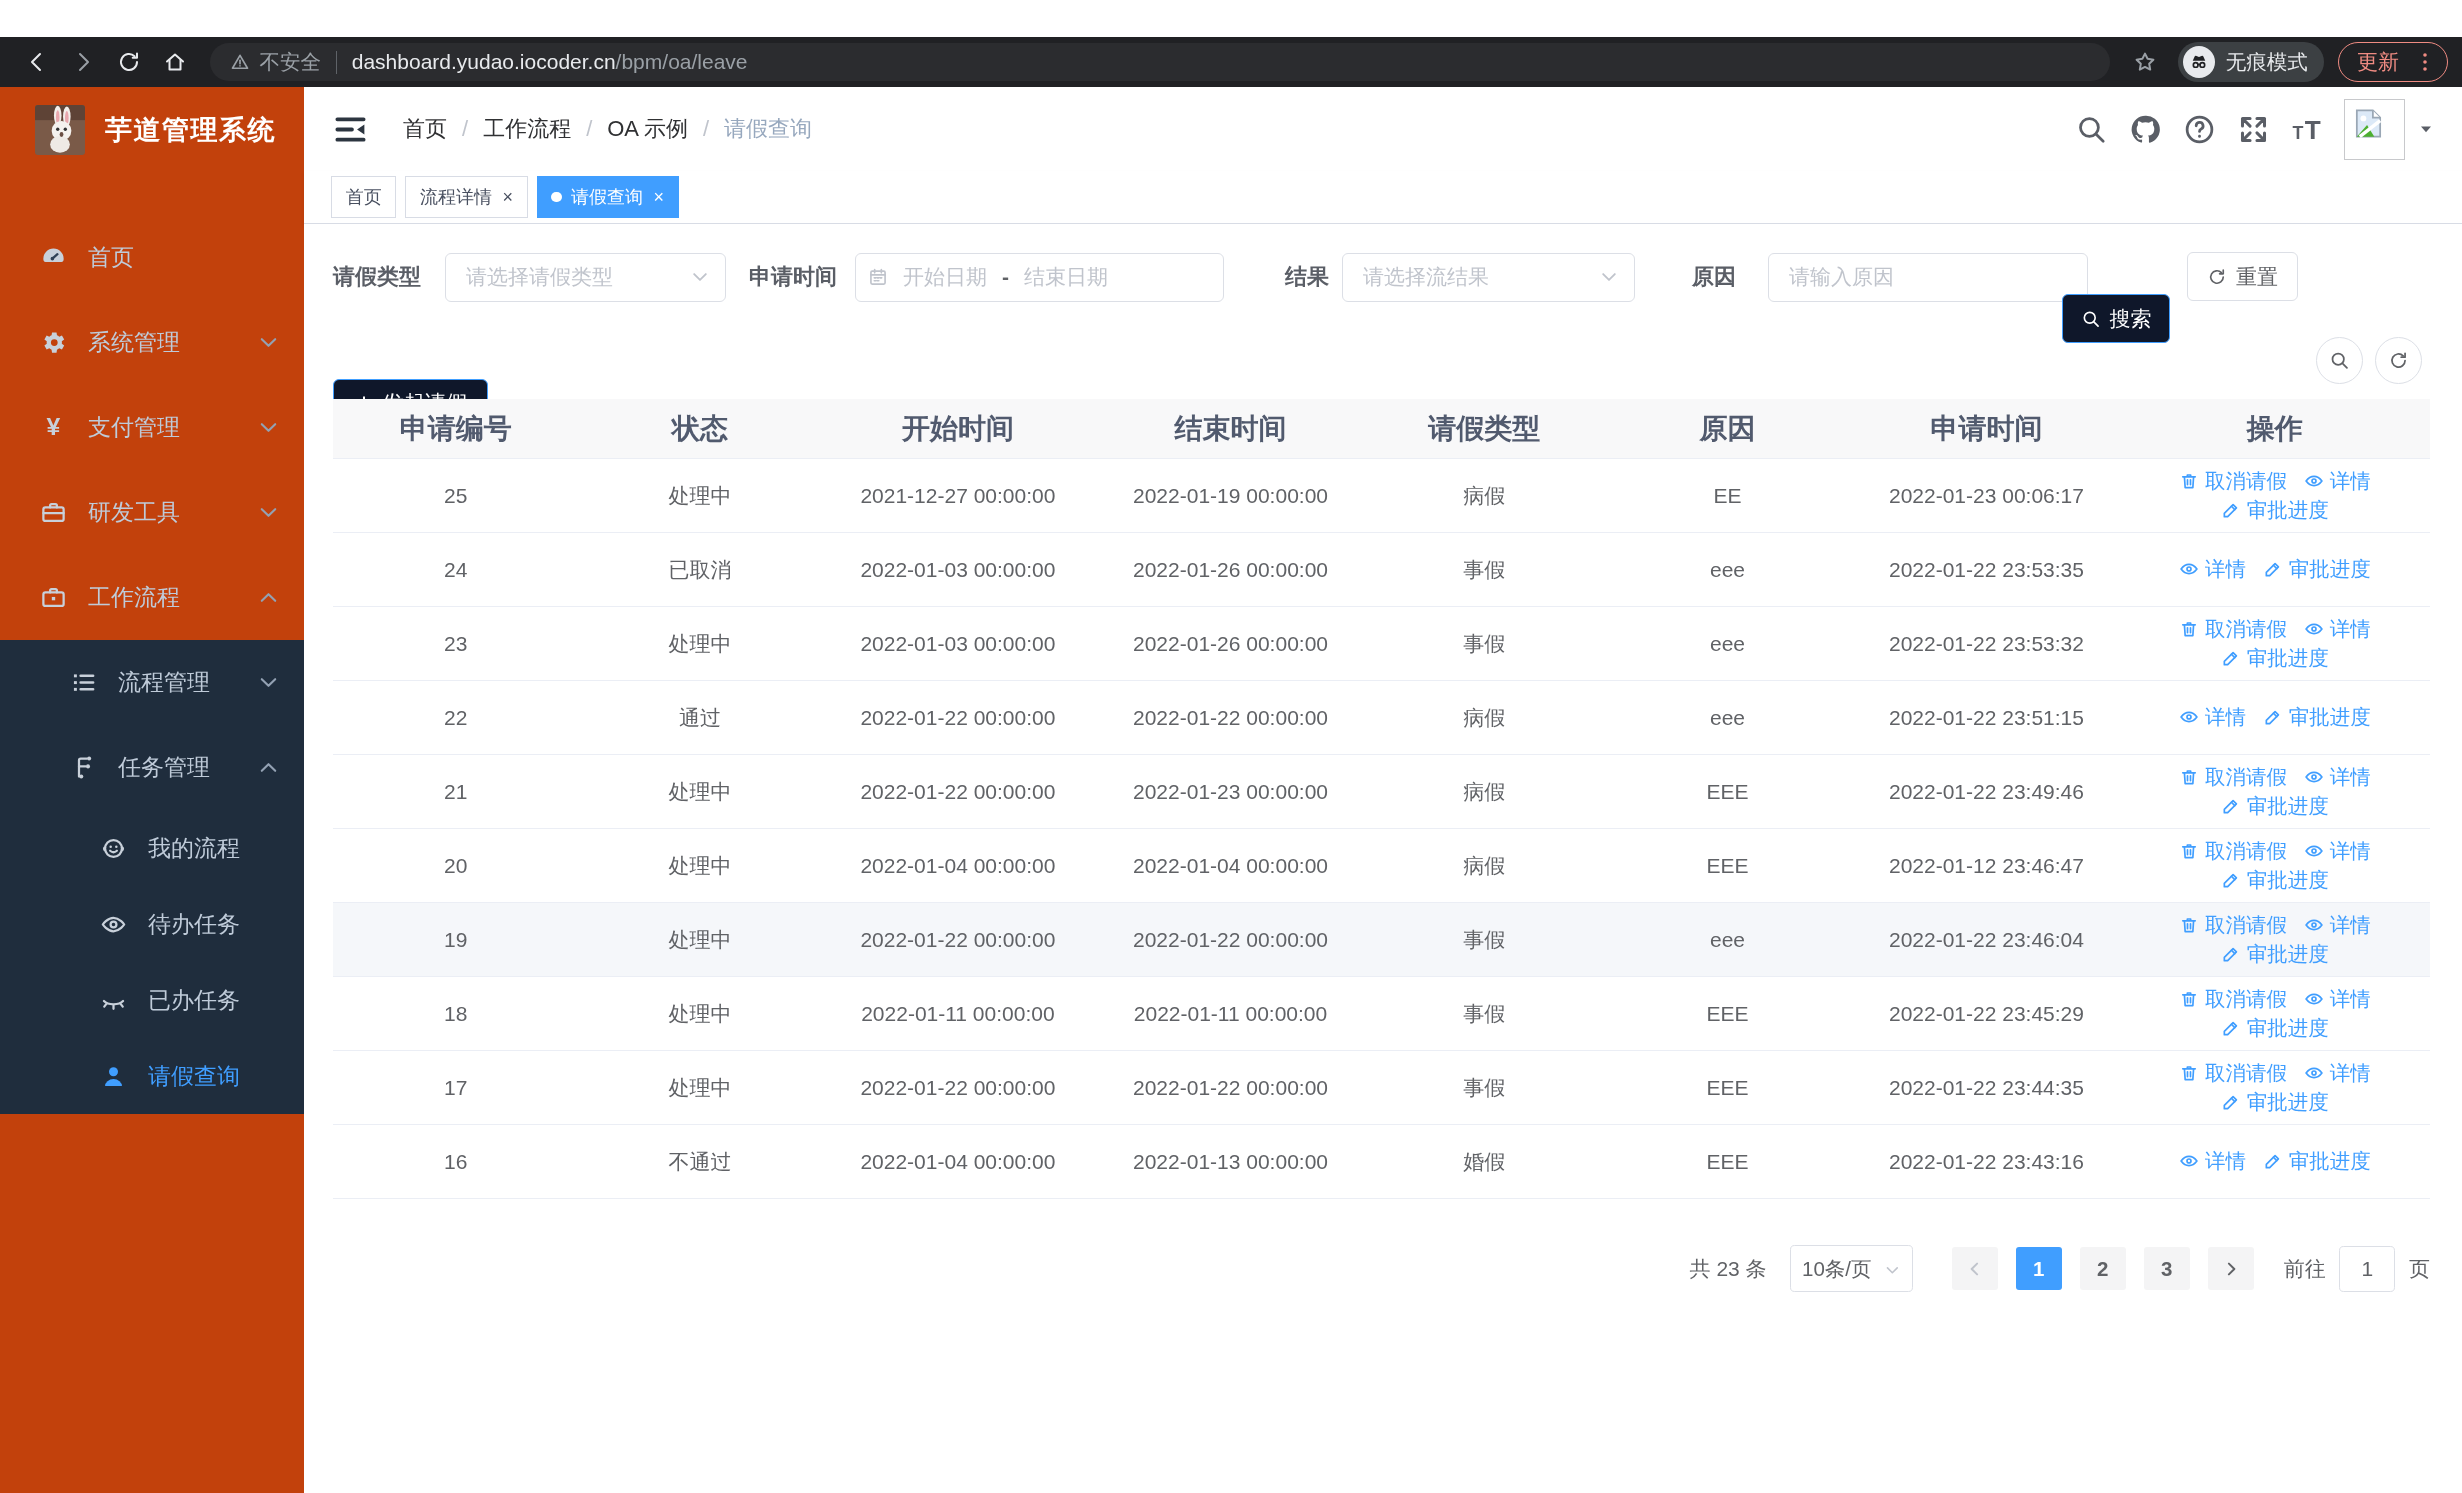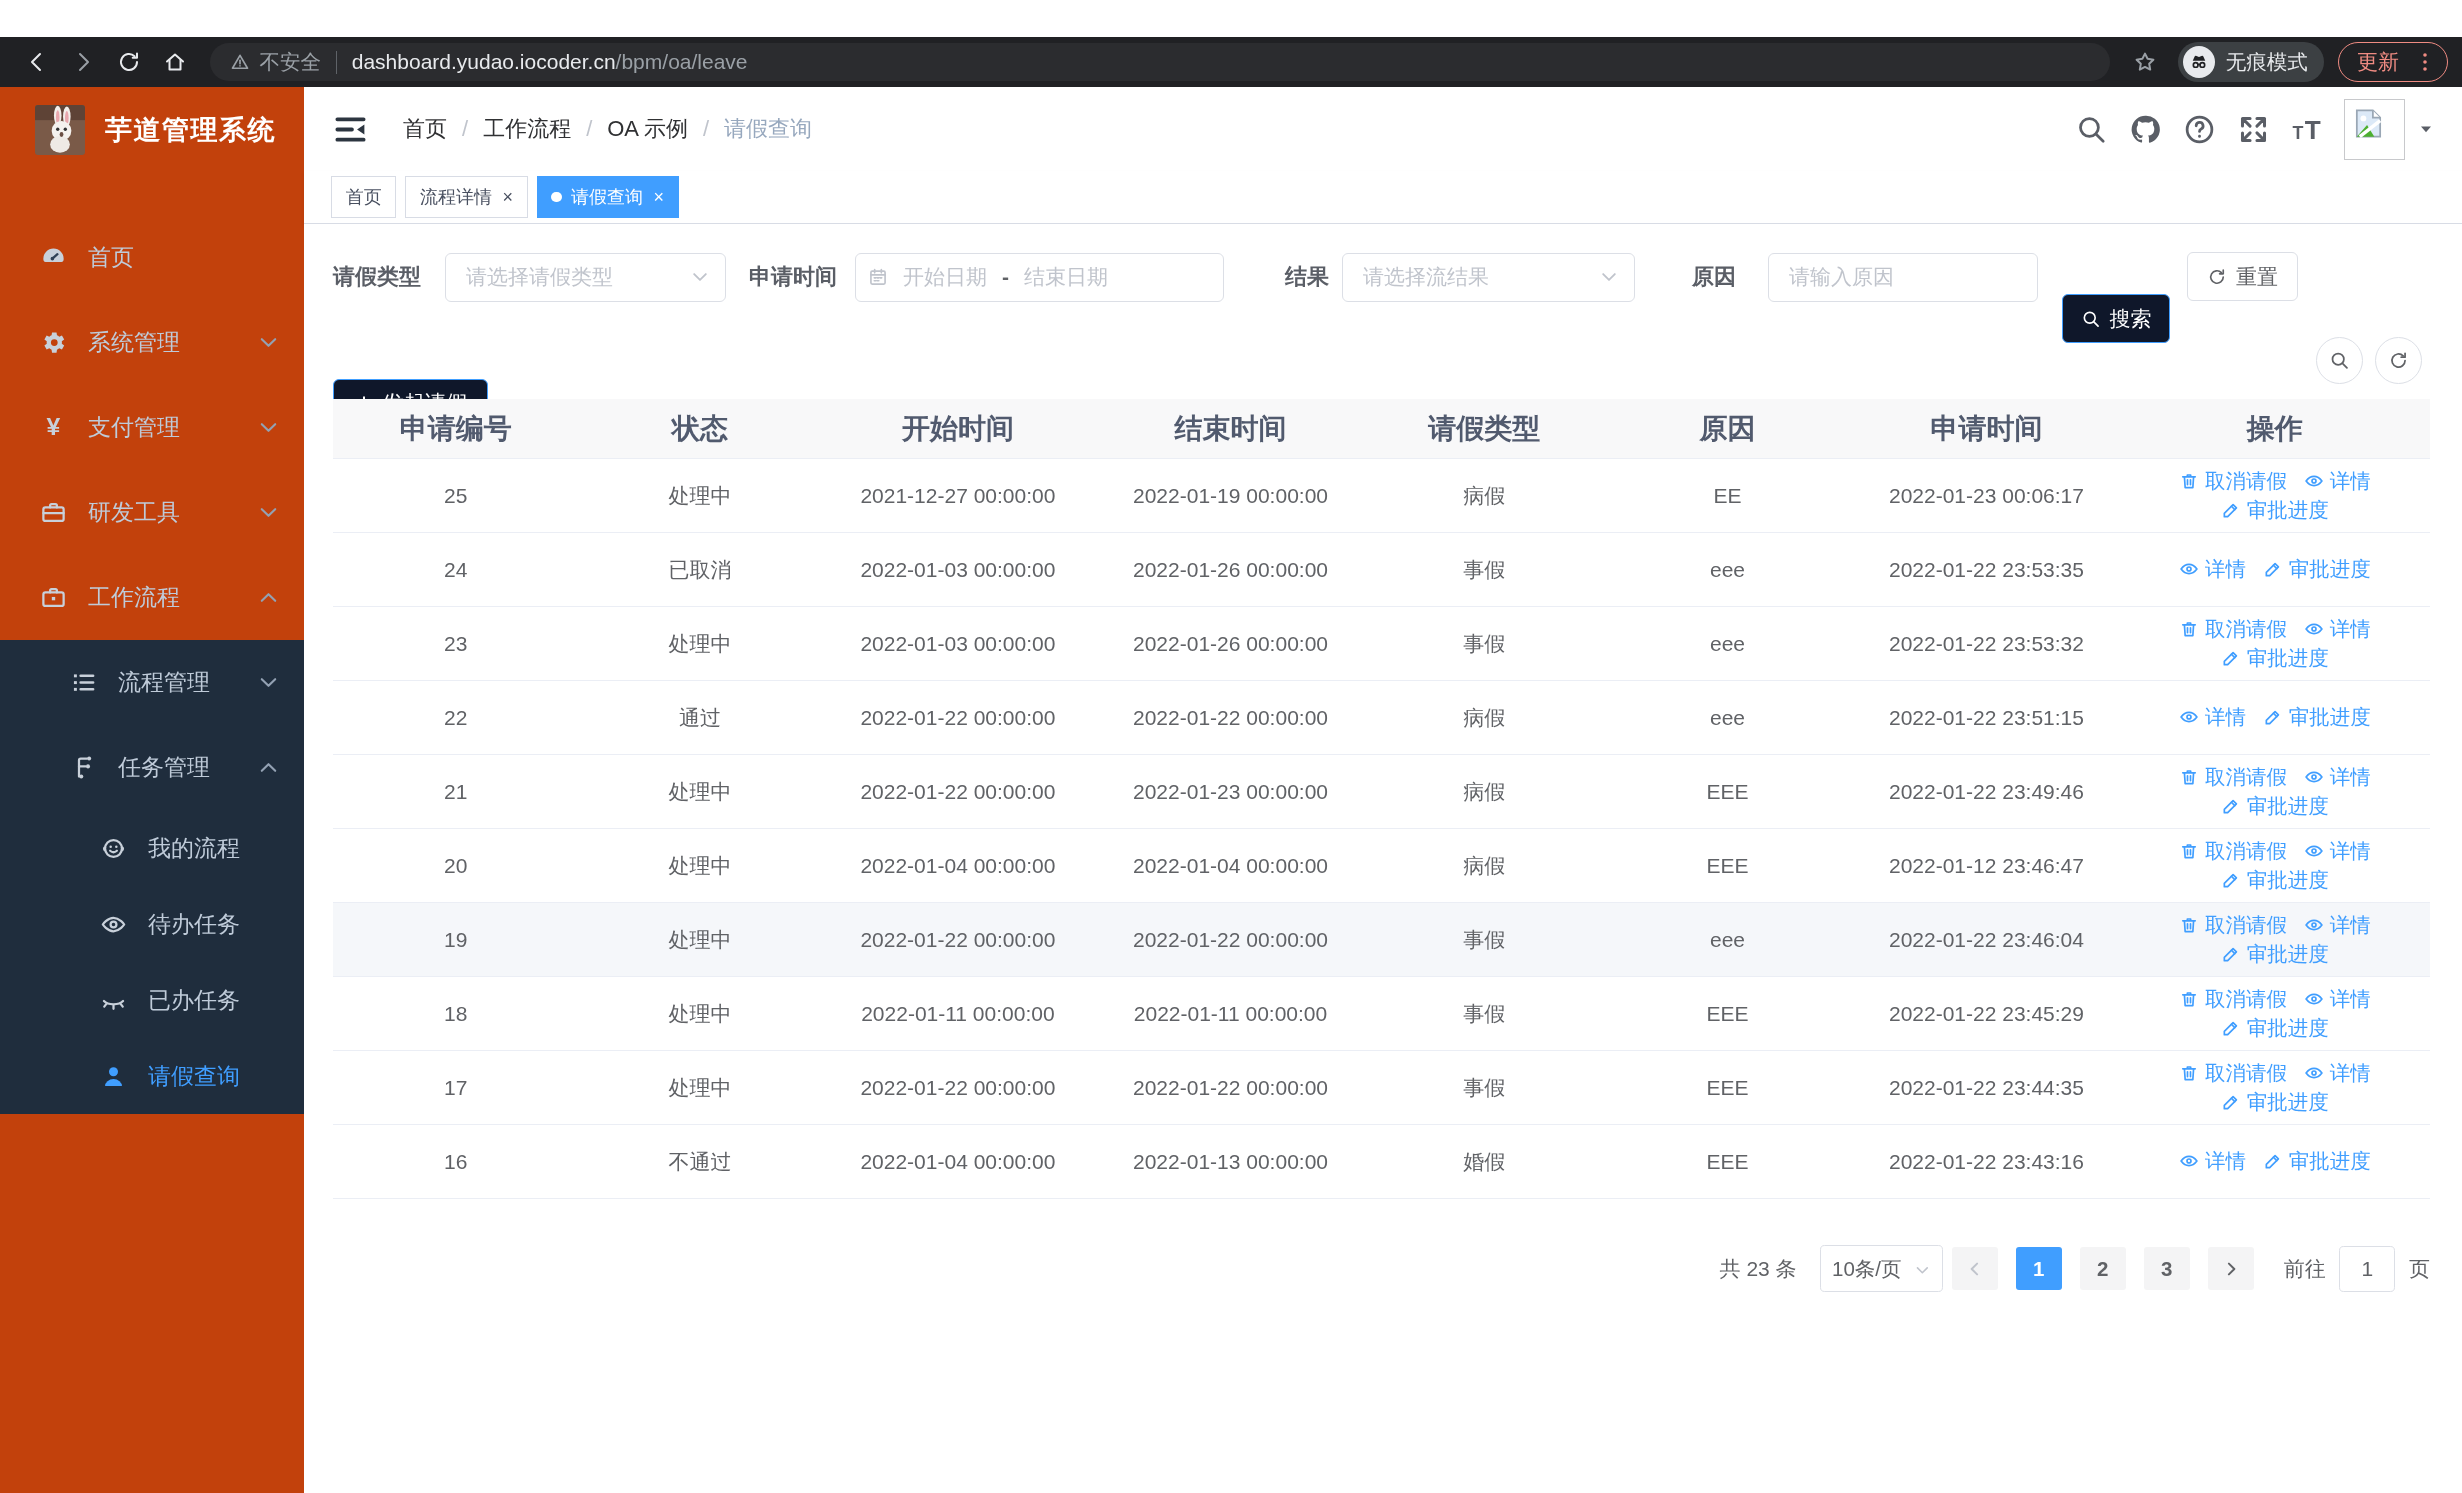--- a/index.html
+++ b/index.html
@@ -91,21 +91,21 @@
   .table-wrap{position:absolute;top:175px;left:29px;right:32px;}
   table.grid{width:100%;border-collapse:collapse;table-layout:fixed;font-size:21px;color:#606266;}
   table.grid th{height:59px;background:#f8f8f9;color:#515a6e;font-weight:bold;font-size:28px;text-align:center;border-bottom:0.8px solid #ebeef5;padding:0;}
   table.grid td{height:74px;text-align:center;border-bottom:0.8px solid #ebeef5;padding:0 4.6px;box-sizing:border-box;}
   tr.hovered td{background:#f5f7fa;}
   .action{color:#409eff;display:inline-flex;align-items:center;gap:6px;margin:0 8.4px;font-size:20.5px;cursor:pointer;white-space:nowrap;}
   .action .i26{color:#409eff;}
 
   .pagination{position:absolute;top:1021px;right:32px;display:flex;align-items:center;font-size:21px;color:#606266;white-space:nowrap;}
   .pg-total{margin-right:23px;}
-  .pg-size{width:123px;height:47px;border:0.8px solid #dcdfe6;border-radius:4.6px;display:flex;align-items:center;justify-content:center;gap:12px;color:#606266;font-size:20.5px;box-sizing:border-box;}
+  .pg-size{width:123px;height:47px;border:0.8px solid #dcdfe6;border-radius:4.6px;display:flex;align-items:center;justify-content:center;gap:12px;color:#606266;font-size:20.5px;box-sizing:border-box;margin-right:30px;}
   .pg-size .chev-r{width:16.7px;height:16.7px;color:#c0c4cc;}
   .pg-size .chev-r svg{width:16.7px;height:16.7px;}
   .pg-btn{min-width:46px;height:43px;background:#f4f4f5;border-radius:3px;display:flex;align-items:center;justify-content:center;color:#606266;font-weight:bold;font-size:20.5px;margin:0 9px;box-sizing:border-box;cursor:pointer;}
   .pg-btn .i26{color:#c0c4cc;}
   .pg-btn.active{background:#409eff;color:#fff;}
   .pg-goto{margin-left:21px;display:flex;align-items:center;gap:13.7px;}
   .pg-input{width:56px;height:46px;border:0.8px solid #dcdfe6;border-radius:4.6px;display:flex;align-items:center;justify-content:center;color:#606266;box-sizing:border-box;}
 </style>
 </head>
 <body>
@@ -414,21 +414,21 @@
             <span class="ph">结束日期</span>
           </div>
           <span class="f-label" style="left:952px;">结果</span>
           <div class="f-box" style="left:1009px;width:293px;padding-left:20px;">
             <span class="ph">请选择流结果</span>
             <span class="chev-r"><svg viewBox="0 0 24 24" fill="none" stroke="currentColor" stroke-width="2" stroke-linecap="round" stroke-linejoin="round">
                   <path d="M5 8.5l7 7 7-7" stroke-width="2.2"></path>
                 </svg></span>
           </div>
           <span class="f-label" style="left:1359px;">原因</span>
-          <div class="f-box" style="left:1435px;width:270px;padding-left:20px;font-family:Liberation Mono, monospace;">
+          <div class="f-box" style="left:1435px;width:320px;padding-left:20px;font-family:Liberation Mono, monospace;">
             <span class="ph">请输入原因</span>
           </div>
           <div class="btn btn-primary f-search">
             <span class="i26"><svg viewBox="0 0 24 24" fill="none" stroke="currentColor" stroke-width="2" stroke-linecap="round" stroke-linejoin="round">
                   <circle cx="10.5" cy="10.5" r="6.5"></circle>
                   <line x1="15.4" y1="15.4" x2="20.5" y2="20.5"></line>
                 </svg></span>
             <span>搜索</span>
           </div>
           <div class="btn btn-plain f-reset">

